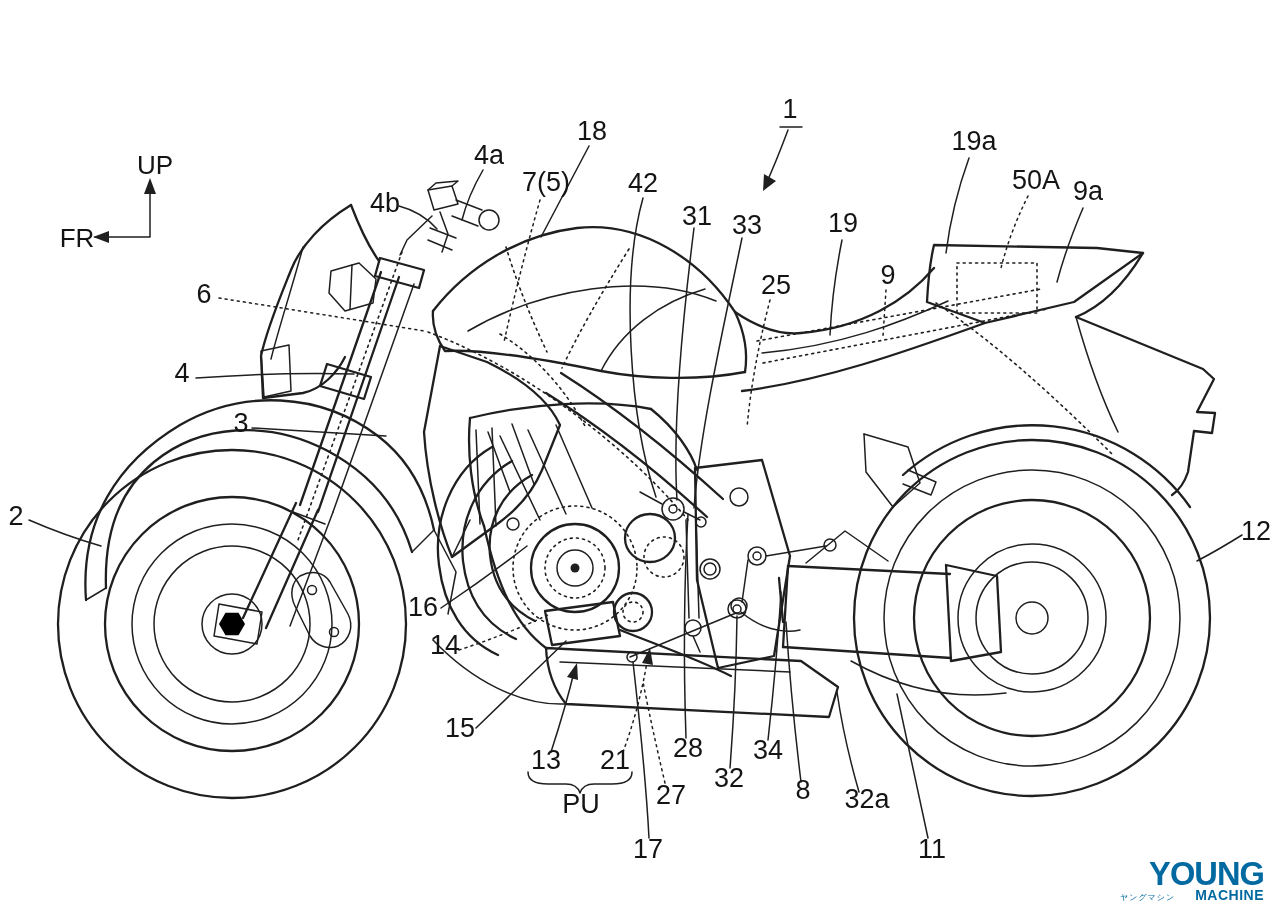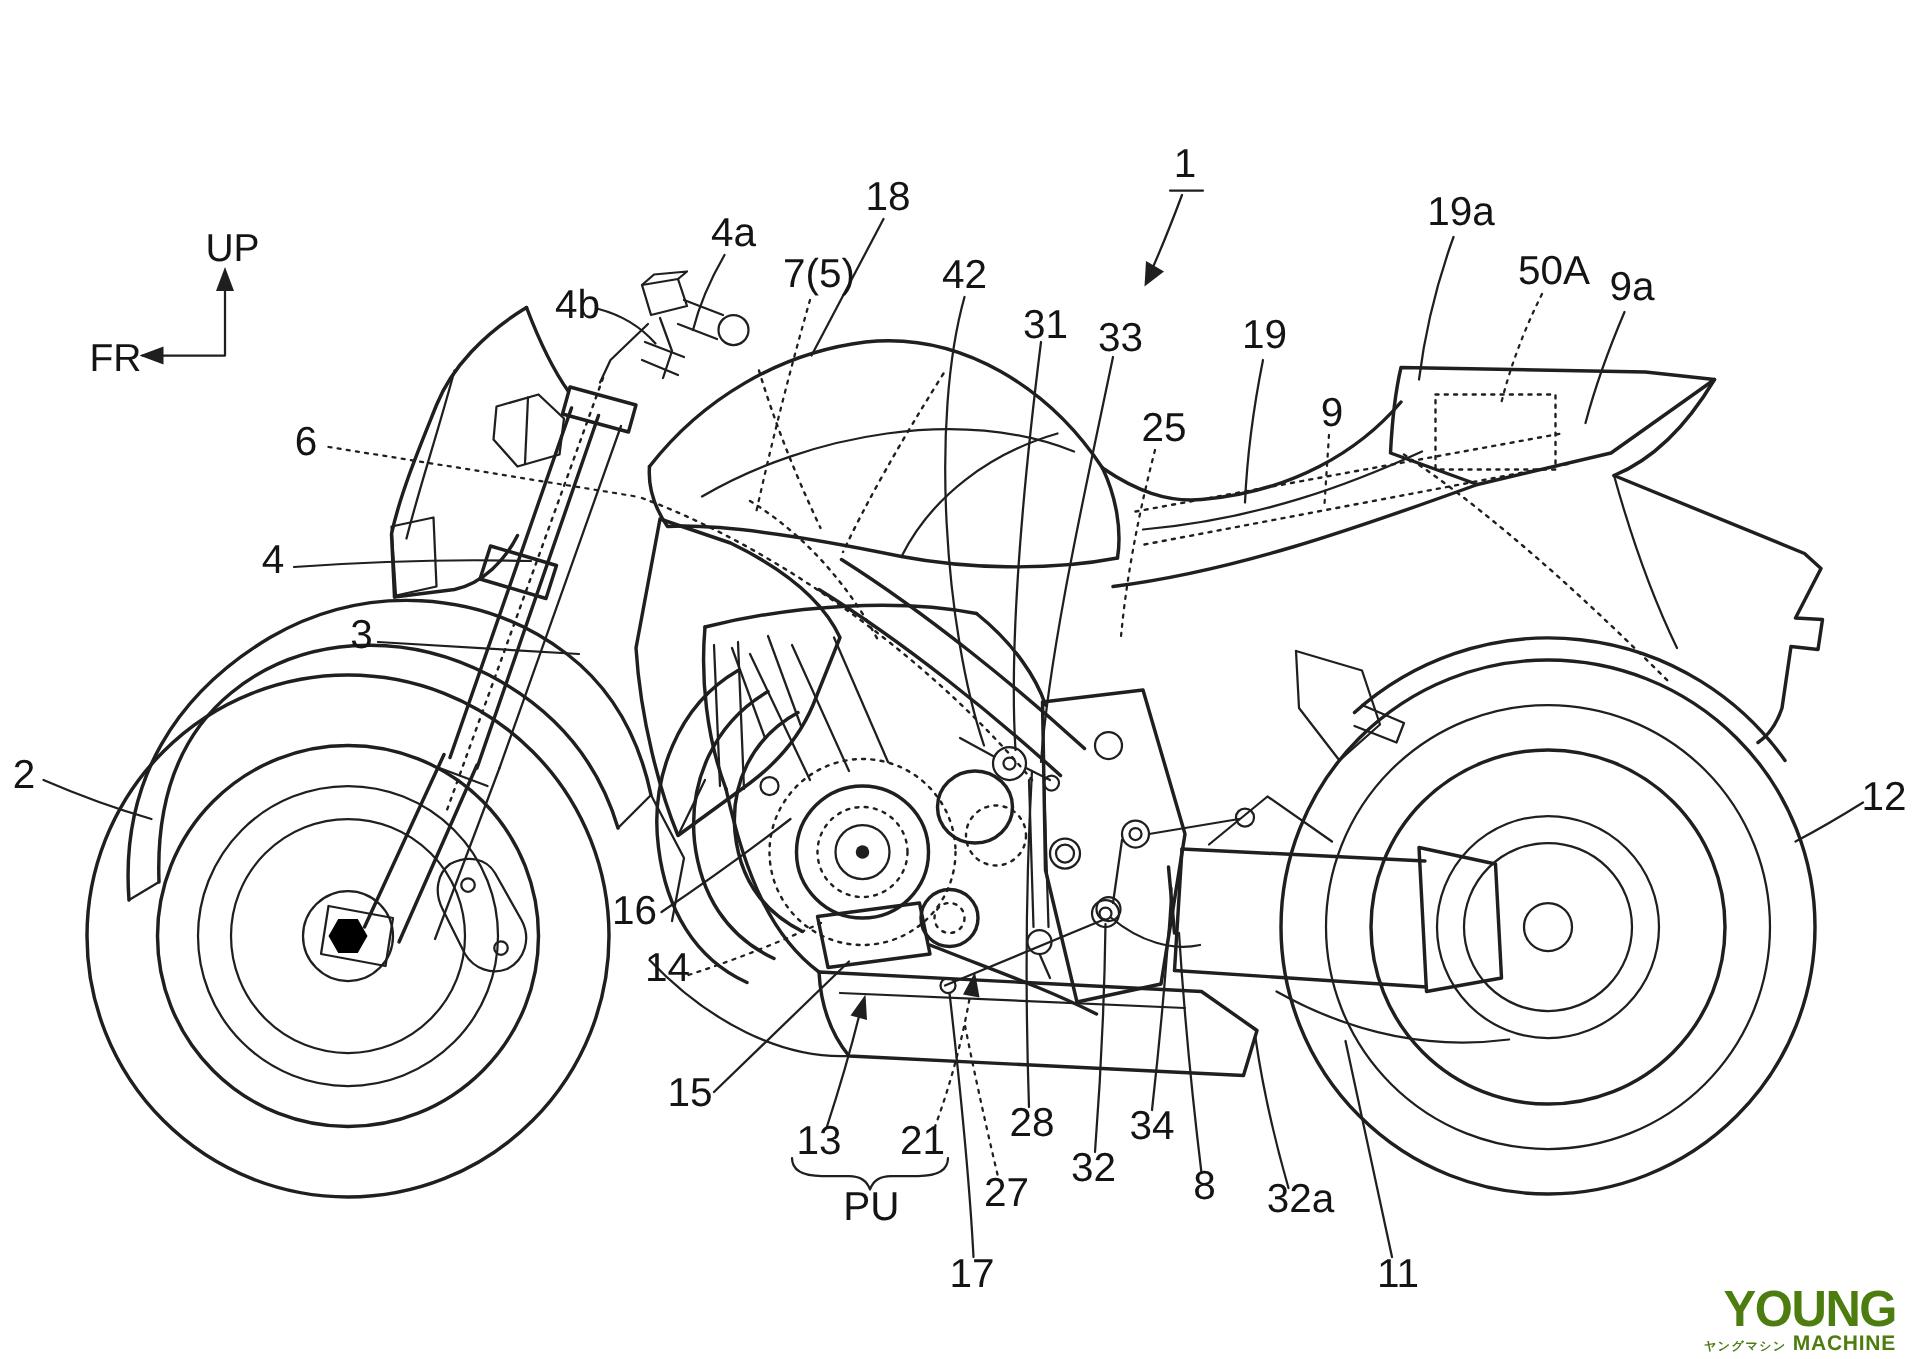--- a/index.html
+++ b/index.html
@@ -14,21 +14,21 @@
   .dlead{stroke-width:1.5;stroke-dasharray:2 4.2;}
   .arrow{fill:#1f1f1f;stroke:none;}
   text.ref{font-size:27px;fill:#141414;text-anchor:middle;stroke:none;
            font-family:"Liberation Sans",sans-serif;}
   text.axis{font-size:26px;fill:#141414;text-anchor:middle;stroke:none;
            font-family:"Liberation Sans",sans-serif;}
   .logo{position:absolute;right:16px;bottom:4px;text-align:right;line-height:1;}
   .logo-young{font-weight:bold;font-size:34px;letter-spacing:-1px;transform:scaleX(.96);
               transform-origin:right;}
   .logo-row{display:flex;align-items:flex-end;justify-content:flex-end;margin-top:-2px;}
-  .logo-kana{font-size:8px;font-weight:bold;margin-right:4px;letter-spacing:1px;}
+  .logo-kana{font-size:8px;font-weight:normal;margin-right:20px;letter-spacing:1px;}
   .logo-machine{font-size:14px;font-weight:bold;letter-spacing:.5px;}
 </style>
 </head>
 <body>
 
 <svg width="1280" height="906" viewBox="0 0 1280 906">
 
   <g>
     <polyline class="t" points="95,237 150,237 150,182"></polyline>
     <polygon class="arrow" points="150,178 144,194 156,194"></polygon>
@@ -293,19 +293,19 @@
     <text class="ref" x="671" y="804">27</text>
     <text class="ref" x="688" y="757">28</text>
     <text class="ref" x="729" y="787">32</text>
     <text class="ref" x="768" y="759">34</text>
     <text class="ref" x="803" y="799">8</text>
     <text class="ref" x="867" y="808">32a</text>
     <text class="ref" x="932" y="858">11</text>
   </g>
 </svg>
 
-<div class="logo" style="color:#4d7c0f;">
+<div class="logo" style="color:#0369a1;">
   <div class="logo-young">YOUNG</div>
   <div class="logo-row">
     <span class="logo-kana">ヤングマシン</span>
     <span class="logo-machine">MACHINE</span>
   </div>
 </div>
 
 </body></html>

